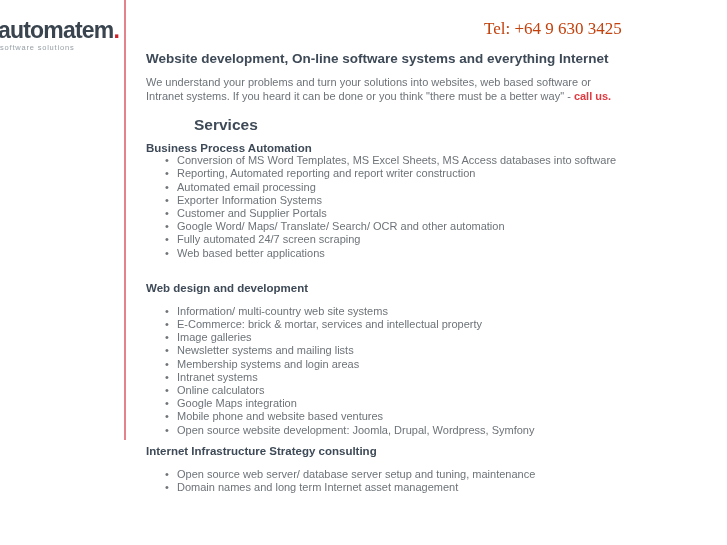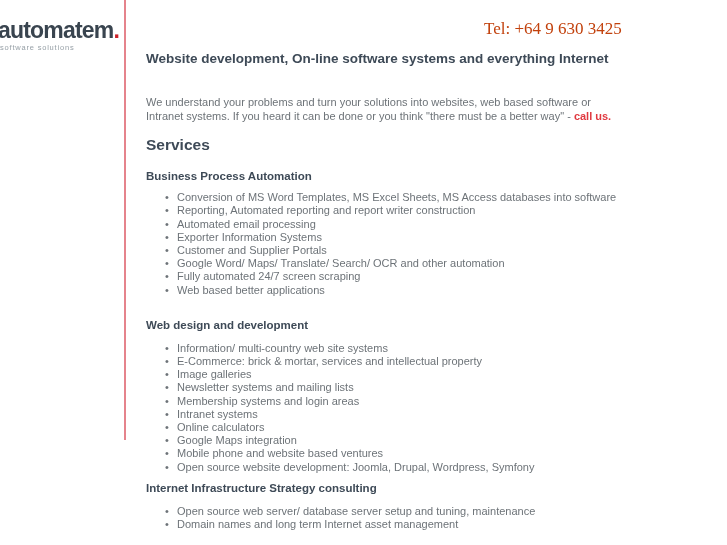--- a/index.html
+++ b/index.html
@@ -21,32 +21,32 @@
 
   
   .phone { position:absolute; left:484px; top:19px;
            font-family:"Liberation Serif", serif; font-size:17px;
            color:#c2410c; }
 
   
   .main { position:absolute; left:146px; top:0; width:500px; color:#6d7378; }
   h1 { margin-top:51px; font-size:13.5px; font-weight:bold; color:#3e4a57;
        white-space:nowrap; line-height:1.2; }
-  .intro-p { margin-top:28px; width:476px; font-size:11px; line-height:14px;
+  .intro-p { margin-top:8px; width:476px; font-size:11px; line-height:14px;
              color:#6d7378; }
   .intro-p a { color:#e03940; font-weight:bold; text-decoration:none; cursor:pointer; }
 
-  h2 { margin-top:13px; font-size:15.5px; font-weight:bold; color:#3e4a57; }
+  h2 { margin-top:13px; font-size:15.5px; font-weight:bold; color:#3e4a57;margin-left:48px; }
 
   .section h3 { font-size:11.5px; font-weight:bold; color:#3e4a57; }
-  .sec1 h3 { margin-top:16px; }
+  .sec1 h3 { margin-top:8px; }
   .sec2 h3 { margin-top:22px; }
   .sec3 h3 { margin-top:8px; }
 
-  .section ul { list-style:none; margin-top:9px; }
+  .section ul { list-style:none; }
   .sec2 ul, .sec3 ul { margin-top:11px; }
   .section li { position:relative; padding-left:31px; font-size:11px;
                 line-height:13.2px; color:#6d7378; white-space:nowrap; }
   .section li::before { content:"\2022"; position:absolute; left:19px; top:0;
                         color:#6d7378; }
 </style>
 </head>
 <body>
 
 <div class="page">

